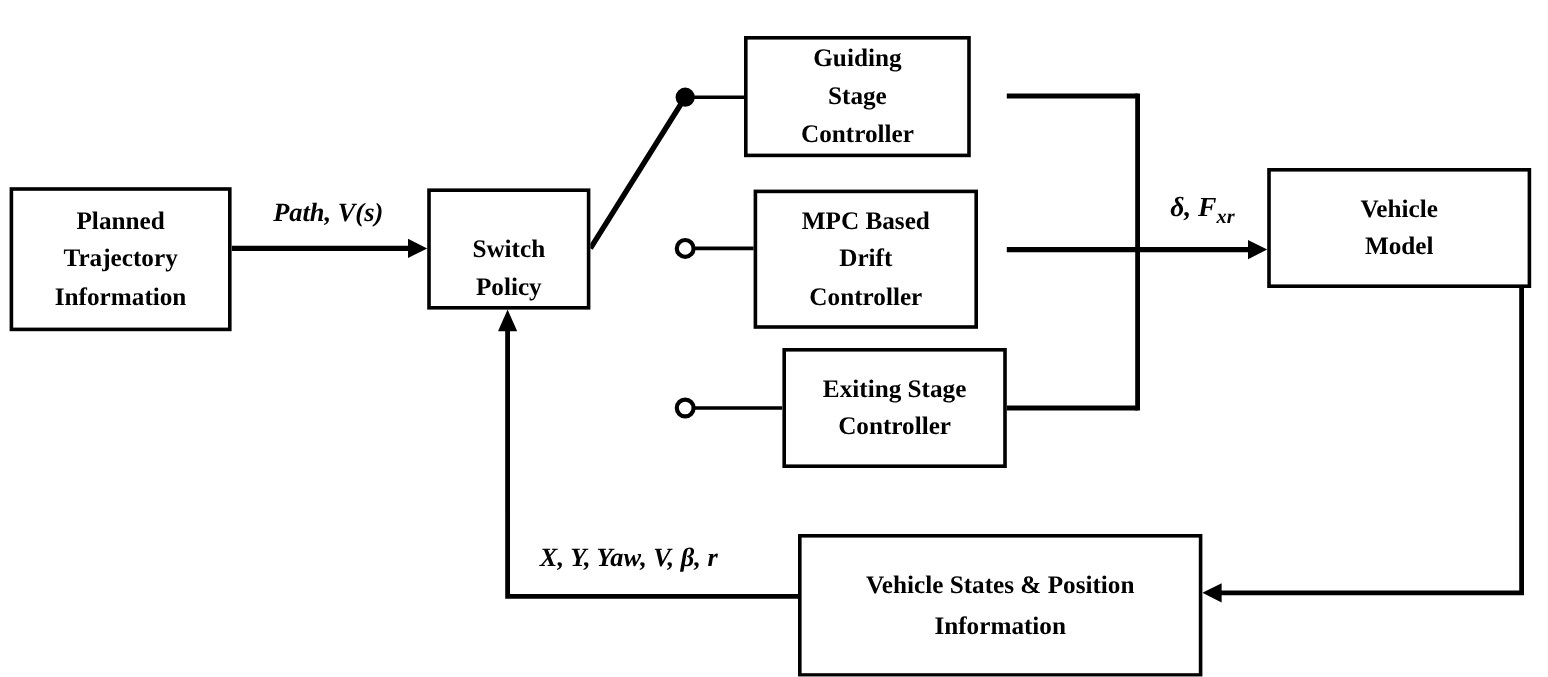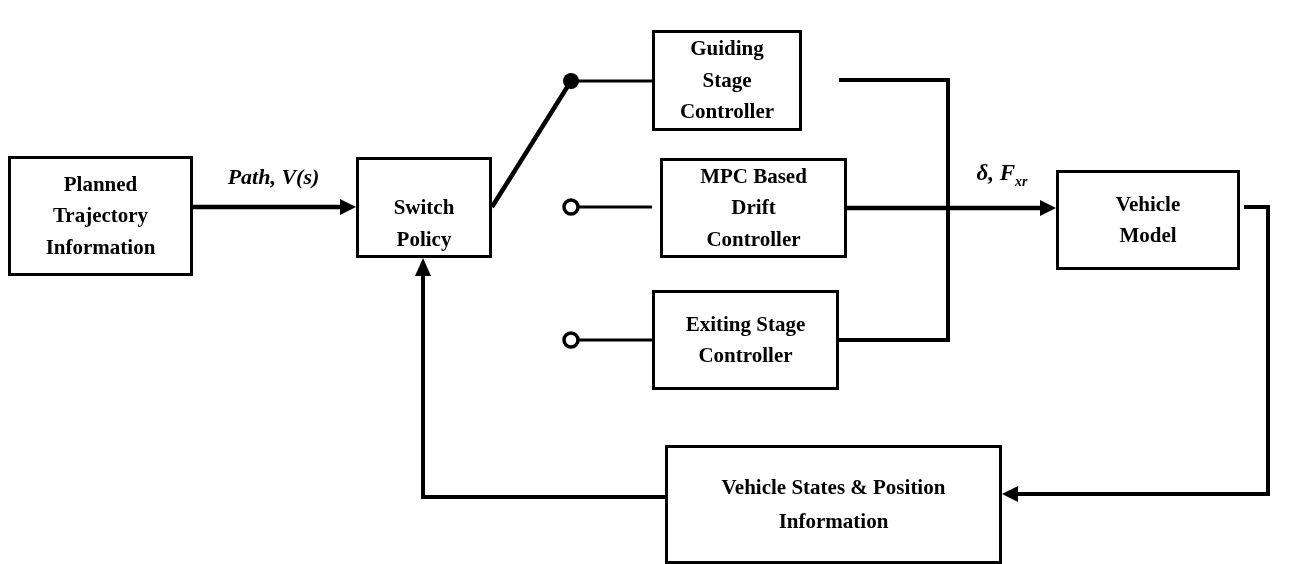--- a/index.html
+++ b/index.html
@@ -34,43 +34,43 @@
     font-weight: 700;
     font-size: 21px;
     line-height: 1.5;
     color: #000000;
   }
   .box .lbl { display: block; }
   #box-planned        { left: 8px;    top: 156px; width: 185px; height: 120px; }
   #box-planned .lbl   { max-width: 125px; }
   #box-switch         { left: 356px;  top: 157px; width: 136px; height: 101px; align-items: flex-end; }
   #box-switch .lbl    { max-width: 80px; }
-  #box-guiding        { left: 652px;  top: 30px;  width: 150px; height: 101px; text-align: center; }
+  #box-guiding        { left: 620px;  top: 30px;  width: 189px; height: 101px; text-align: center; }
   #box-guiding .lbl   { max-width: 110px; }
-  #box-mpc            { left: 660px;  top: 158px; width: 187px; height: 100px; }
+  #box-mpc            { left: 628px;  top: 158px; width: 187px; height: 116px; }
   #box-mpc .lbl       { max-width: 125px; }
   #box-exiting        { left: 652px;  top: 290px; width: 187px; height: 100px; }
   #box-exiting .lbl   { max-width: 150px; }
-  #box-vmodel         { left: 1056px; top: 170px; width: 184px; height: 100px; }
+  #box-vmodel         { left: 1056px; top: 140px; width: 220px; height: 100px; }
   #box-vmodel .lbl    { max-width: 95px; }
   #box-vstates        { left: 665px;  top: 445px; width: 337px; height: 119px; }
   #box-vstates .lbl   { max-width: 300px; line-height: 1.6; }
 
   .wire-label {
     position: absolute;
     font-weight: 700;
     font-style: italic;
     font-size: 22px;
     color: #000000;
     text-align: center;
     white-space: nowrap;
   }
   #label-path     { left: 196px; top: 164px; width: 155px; }
   #label-delta    { left: 948px; top: 160px; width: 108px; font-size: 23px; }
-  #label-delta sub { font-size: 14px; font-style: italic; }
+  #label-delta sub { font-size: 17px; font-style: italic; }
   #label-feedback { left: 426px; top: 452px; width: 196px; }
 </style>
 </head>
 <body>
 
 <div class="canvas">
 
   <svg class="wires" viewBox="0 0 1290 564">
 
     <g>
@@ -144,14 +144,15 @@
   </div>
 
   <div class="box" id="box-vstates">
     <span class="lbl">Vehicle States &amp; Position Information</span>
   </div>
 
   <div class="wire-label" id="label-path">Path, V(s)</div>
 
   <div class="wire-label" id="label-delta"><span>δ, F</span><sub>xr</sub></div>
 
+  <div class="wire-label" id="label-feedback">X, Y, Yaw, V, β, r</div>
 
 </div>
 
 </body></html>

